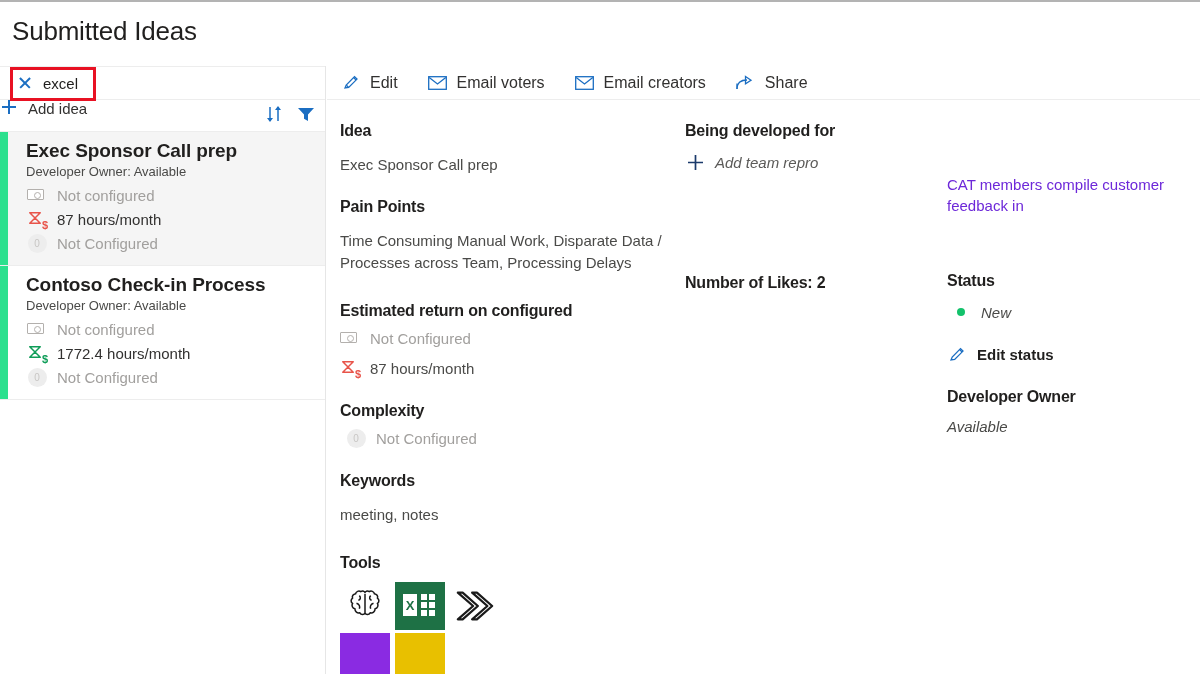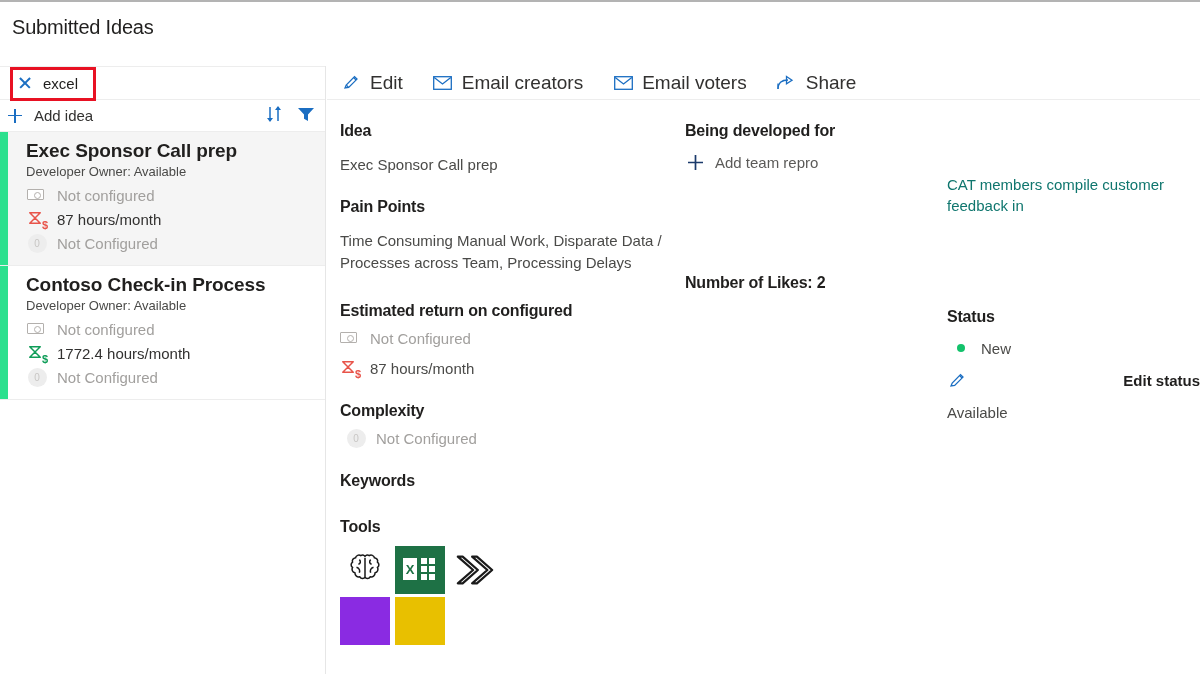--- a/index.html
+++ b/index.html
@@ -14,21 +14,21 @@
     position: relative;
     width: 1200px; height: 674px;
     border-top: 2px solid #b3b3b3;
     background: #fff;
   }
 
   
   .page-title {
     position: absolute;
     left: 12px; top: 14px;
-    font-size: 20px;
+    font-size: 26px;
     font-weight: 400;
     letter-spacing: -0.2px;
     color: #201f1e;
   }
 
   
   .left-panel {
     position: absolute;
     left: 0; top: 64px;
     width: 326px; height: 610px;
@@ -69,22 +69,22 @@
     width: 86px; height: 34px;
     border: 3px solid #e81123;
     pointer-events: none;
     z-index: 40;
   }
 
   .add-row {
     position: relative;
     height: 32px;
     display: flex;
-    align-items: center;
-    padding-left: 8px;
+    align-items: flex-start;
+    padding-left: 2px;
     border-bottom: 1px solid #ededed;
   }
   .plus-icon {
     position: relative;
     width: 14px; height: 14px;
     margin-right: 12px;
     flex: 0 0 auto;
   }
   .plus-icon::before, .plus-icon::after {
     content: "";
@@ -201,21 +201,21 @@
     height: 34px;
     display: flex;
     align-items: center;
     gap: 0;
     border-bottom: 1px solid #ededed;
     padding-left: 14px;
   }
   .tb-item {
     display: flex;
     align-items: center;
-    font-size: 19px;
+    font-size: 16px;
     color: #323130;
     margin-right: 30px;
     height: 34px;
     white-space: nowrap;
   }
   .tb-item .tb-ico {
     width: 20px; height: 18px;
     margin-right: 9px;
     flex: 0 0 auto;
     display: flex; align-items: center; justify-content: center;
@@ -238,22 +238,22 @@
   .body-txt {
     font-size: 15px;
     color: #4a4a48;
     line-height: 22px;
   }
   .muted-txt { color: #a19f9d; }
 
   .mt28 { margin-top: 28px; }
   .mt22 { margin-top: 22px; }
   .mt14 { margin-top: 14px; }
-  .mt10 { margin-top: 10px; }
-  .mt8  { margin-top: 8px; justify-content: space-between; }
+  .mt10 { margin-top: 10px; font-style: italic; }
+  .mt8  { margin-top: 18px; }
   .mt6  { margin-top: 6px; }
 
   .link-row {
     display: flex;
     align-items: center;
     font-size: 15px;
     color: #4a4a48;
     height: 24px;
   }
   .link-row .lr-ico {
@@ -307,21 +307,21 @@
   }
   .pa-arrows { width: 40px; height: 34px; }
   .brain-ico { width: 38px; height: 34px; }
 
   .right-note {
     position: absolute;
     left: 620px; top: 134px;
     width: 240px;
     font-size: 15px;
     line-height: 21px;
-    color: #0f766e;
+    color: #6d28d9;
   }
 </style>
 </head>
 <body>
 
 <div id="app">
 
   <div class="page-title">Submitted Ideas</div>
 
   <div class="left-panel">
@@ -446,31 +446,31 @@
         <span>Edit</span>
       </div>
 
       <div class="tb-item">
         <span class="tb-ico">
           <svg width="19" height="14" viewBox="0 0 19 14">
             <rect x="0.7" y="0.7" width="17.6" height="12.6" fill="none" stroke="#1b6ec2" stroke-width="1.3"></rect>
             <path d="M1.2 1.4 L9.5 8 L17.8 1.4" fill="none" stroke="#1b6ec2" stroke-width="1.3"></path>
           </svg>
         </span>
-        <span>Email creators</span>
+        <span>Email voters</span>
       </div>
 
       <div class="tb-item">
         <span class="tb-ico">
           <svg width="19" height="14" viewBox="0 0 19 14">
             <rect x="0.7" y="0.7" width="17.6" height="12.6" fill="none" stroke="#1b6ec2" stroke-width="1.3"></rect>
             <path d="M1.2 1.4 L9.5 8 L17.8 1.4" fill="none" stroke="#1b6ec2" stroke-width="1.3"></path>
           </svg>
         </span>
-        <span>Email voters</span>
+        <span>Email creators</span>
       </div>
 
       <div class="tb-item">
         <span class="tb-ico">
           <svg width="19" height="16" viewBox="0 0 19 16">
             <path d="M1 14 C1 7.5 5.5 5 11 5" fill="none" stroke="#1b6ec2" stroke-width="1.3"></path>
             <path d="M1 14 L1 8.5" fill="none" stroke="#1b6ec2" stroke-width="1.3"></path>
             <path d="M9.5 1.5 L15 5.2 L9.5 8.8 z" fill="none" stroke="#1b6ec2" stroke-width="1.3"></path>
           </svg>
         </span>
@@ -513,20 +513,21 @@
 
         <h3 class="sec mt22">Complexity</h3>
         <div class="link-row mt6" style="padding-left:6px">
           <span class="lr-ico">
             <span class="ico-circle">0</span>
           </span>
           <span class="muted-txt">Not Configured</span>
         </div>
 
         <h3 class="sec mt22">Keywords</h3>
+        <div class="body-txt mt14">meeting, notes</div>
 
         <h3 class="sec mt28">Tools</h3>
         <div class="tools-grid">
 
           <div class="tool tool-white">
             <svg class="brain-ico" viewBox="0 0 40 36">
               <g fill="none" stroke="#1a1a1a" stroke-width="1.6">
                 <path d="M20 4 C20 2.5 17.5 1.5 15.5 2.8 C13.5 1.5 10.5 2.6 10 5 C7.5 5.4 6 7.5 6.8 9.6 C4.8 11 4.8 14 6.8 15.3 C5.5 17.5 6.8 20.5 9.3 21 C9.3 24 11.8 26 14.5 25.2 C15.8 27.6 19 27.6 20 25.6"></path>
                 <path d="M20 4 C20 2.5 22.5 1.5 24.5 2.8 C26.5 1.5 29.5 2.6 30 5 C32.5 5.4 34 7.5 33.2 9.6 C35.2 11 35.2 14 33.2 15.3 C34.5 17.5 33.2 20.5 30.7 21 C30.7 24 28.2 26 25.5 25.2 C24.2 27.6 21 27.6 20 25.6"></path>
                 <path d="M20 5 v21"></path>
@@ -583,37 +584,38 @@
           </span>
           <span class="muted-txt" style="color:#5b5a58">Add team repro</span>
         </div>
 
         <h3 class="sec mt22" style="margin-top:100px">Number of Likes: 2</h3>
       </div>
 
       <div class="col-c">
         <div class="right-note" style="position:static;margin-top:74px;width:240px">CAT members compile customer feedback in</div>
 
-        <h3 class="sec mt22" style="margin-top:92px">Status</h3>
+        <h3 class="sec mt22" style="margin-top:56px">Status</h3>
         <div class="link-row mt10" style="padding-left:4px">
           <span class="lr-ico">
             <span class="dot-green"></span>
           </span>
           <span>New</span>
         </div>
         <div class="link-row bold mt8">
           <span class="lr-ico">
             <svg width="17" height="17" viewBox="0 0 17 17">
               <path d="M2 14 L3.2 11 L11.5 2.6 L14 5.1 L5.7 13.5 z" fill="none" stroke="#1b6ec2" stroke-width="1.3"></path>
               <path d="M10.6 3.5 L13.1 6" stroke="#1b6ec2" stroke-width="1.3"></path>
             </svg>
           </span>
           <span>Edit status</span>
         </div>
 
+        <h3 class="sec mt22">Developer Owner</h3>
         <div class="body-txt mt10">Available</div>
       </div>
 
     </div>
   </div>
 
   <div class="redbox"></div>
 
 </div>
 

